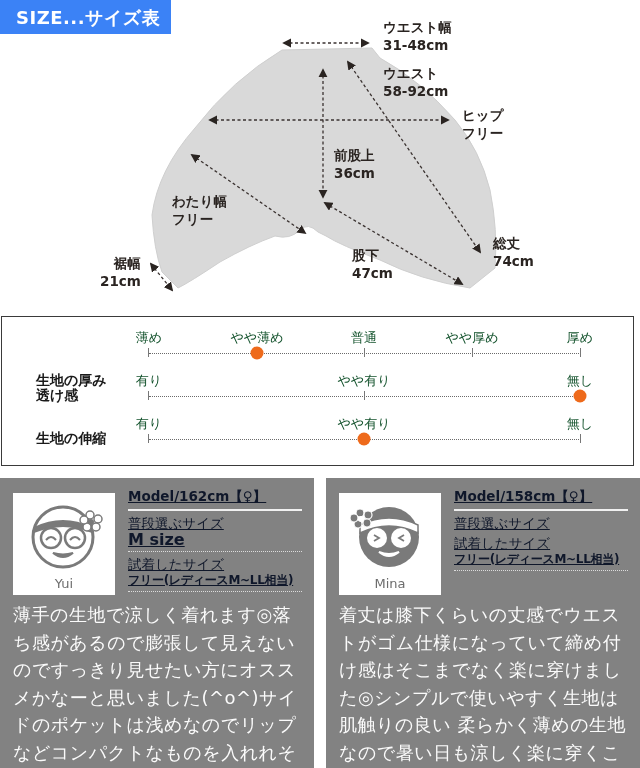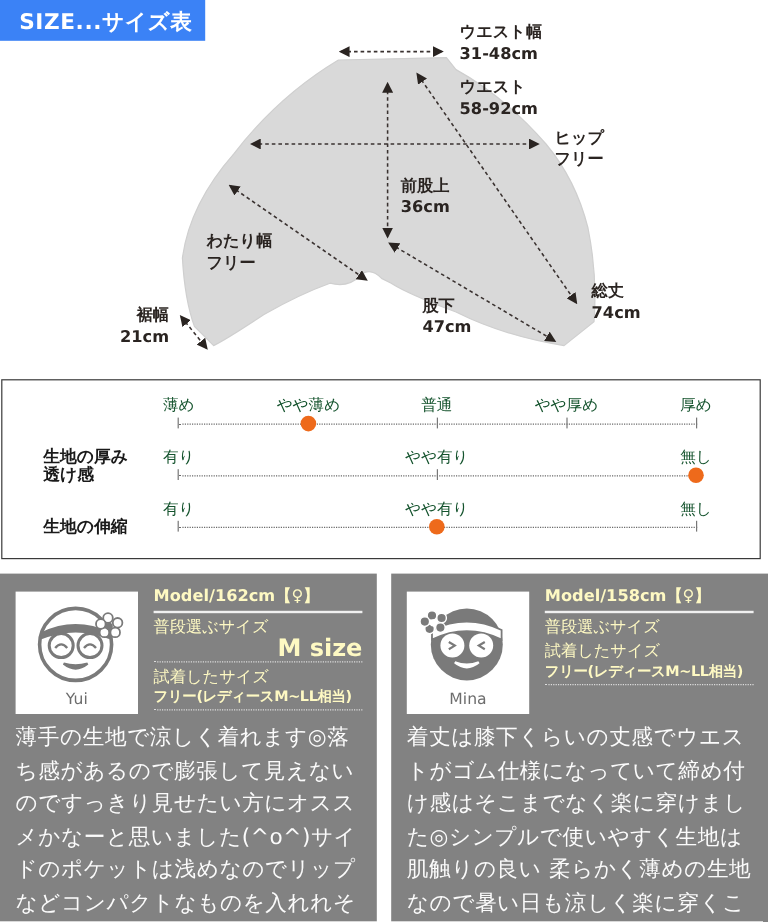--- a/index.html
+++ b/index.html
@@ -22,24 +22,24 @@
   .tick { position: absolute; width: 1px; height: 9px; background: #777; }
   .slabel { position: absolute; font-size: 13px; color: #14532d; transform: translateX(-50%); white-space: nowrap; }
   .dot { position: absolute; width: 13px; height: 13px; border-radius: 50%; background: #ee6a1b; transform: translate(-50%, -50%); }
 
   .model-panel { position: absolute; top: 478px; width: 314px; height: 290px; background: #828282; }
   .model-panel.left { left: 0; }
   .model-panel.right { left: 326px; }
   .avatar-box { position: absolute; left: 13px; top: 15px; width: 102px; height: 102px; background: #fff; }
   .avatar-box svg { position: absolute; left: 0; top: 0; }
   .avatar-name { position: absolute; left: 0; width: 100%; bottom: 4px; text-align: center; font-size: 13px; color: #6d6d6d; }
-  .info { position: absolute; left: 128px; top: 10px; width: 174px; color: #fef9c3; }
+  .info { position: absolute; left: 128px; top: 10px; width: 174px; color: #0f172a; text-decoration: underline; }
   .info .head { font-weight: bold; font-size: 13.5px; padding-bottom: 3px; border-bottom: 2px solid #f0f0f0; }
   .info .sub1 { font-size: 13.5px; margin-top: 4px; line-height: 16px; }
-  .info .val1 { font-weight: bold; font-size: 20px; text-align: right; line-height: 18px; padding-bottom: 2px; border-bottom: 1px dotted #dcdcdc; }
+  .info .val1 { font-weight: bold; font-size: 16px; line-height: 18px; padding-bottom: 2px; border-bottom: 1px dotted #dcdcdc; }
   .info .sub2 { font-size: 13.5px; margin-top: 4px; line-height: 16px; }
   .info .val2 { font-weight: bold; font-size: 12px; line-height: 16px; padding-bottom: 3px; border-bottom: 1px dotted #dcdcdc; white-space: nowrap; letter-spacing: -0.3px; }
   .comment { position: absolute; left: 13px; top: 123px; width: 294px; color: #fbfbfb; font-size: 18px; line-height: 27.5px; letter-spacing: 0.5px; word-break: break-all; }
 </style>
 </head>
 <body>
 
 <div class="title-bar">
   <span>SIZE...サイズ表</span>
 </div>

